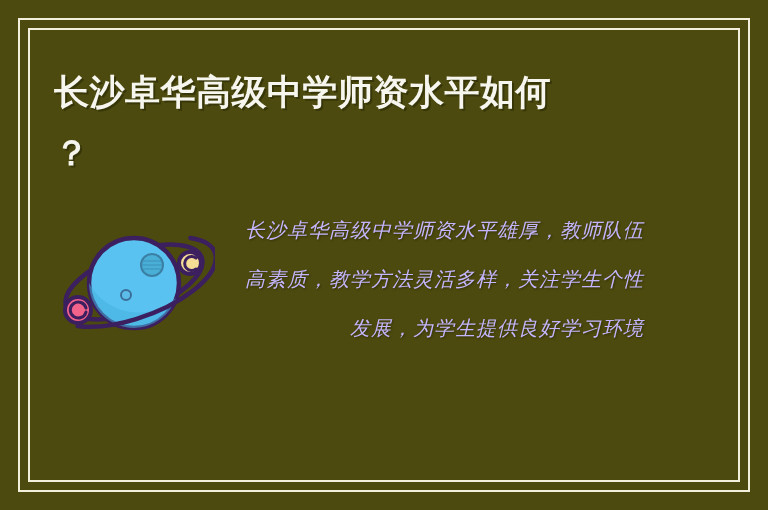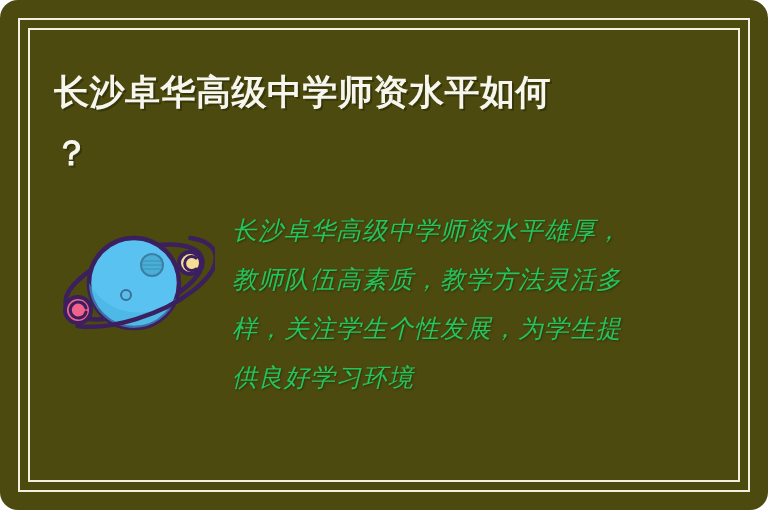--- a/index.html
+++ b/index.html
@@ -7,21 +7,20 @@
     padding: 0;
     background: #ffffff;
   }
   #poster {
     position: relative;
     width: 768px;
     height: 510px;
     background: #4c4a0e;
     overflow: hidden;
     font-family: "Liberation Sans", "DejaVu Sans", sans-serif;
-    border-radius: 18px;
   }
 
   
   .frame-outer {
     position: absolute;
     left: 18px;
     top: 18px;
     right: 18px;
     bottom: 18px;
     border: 2px solid #f2f0dd;
@@ -65,29 +64,30 @@
     height: 145px;
   }
   .planet-wrap svg { display: block; }
 
   
   .body-copy {
     position: absolute;
     left: 232px;
     top: 206px;
     width: 412px;
-    color: #22c55e;
-    font-size: 25px;
+    color: #c4b5fd;
+    font-size: 20px;
     line-height: 49px;
     font-family: "DejaVu Serif", "Liberation Serif", serif;
     font-style: italic;
     font-weight: 400;
     letter-spacing: 1px;
     text-shadow: 1px 1px 2px rgba(25,25,5,0.5);
     word-break: break-all;
+    text-align: right;
   }
 </style>
 </head>
 <body>
 
 <div id="poster">
 
   <div class="frame-outer"></div>
   <div class="frame-inner"></div>
 

